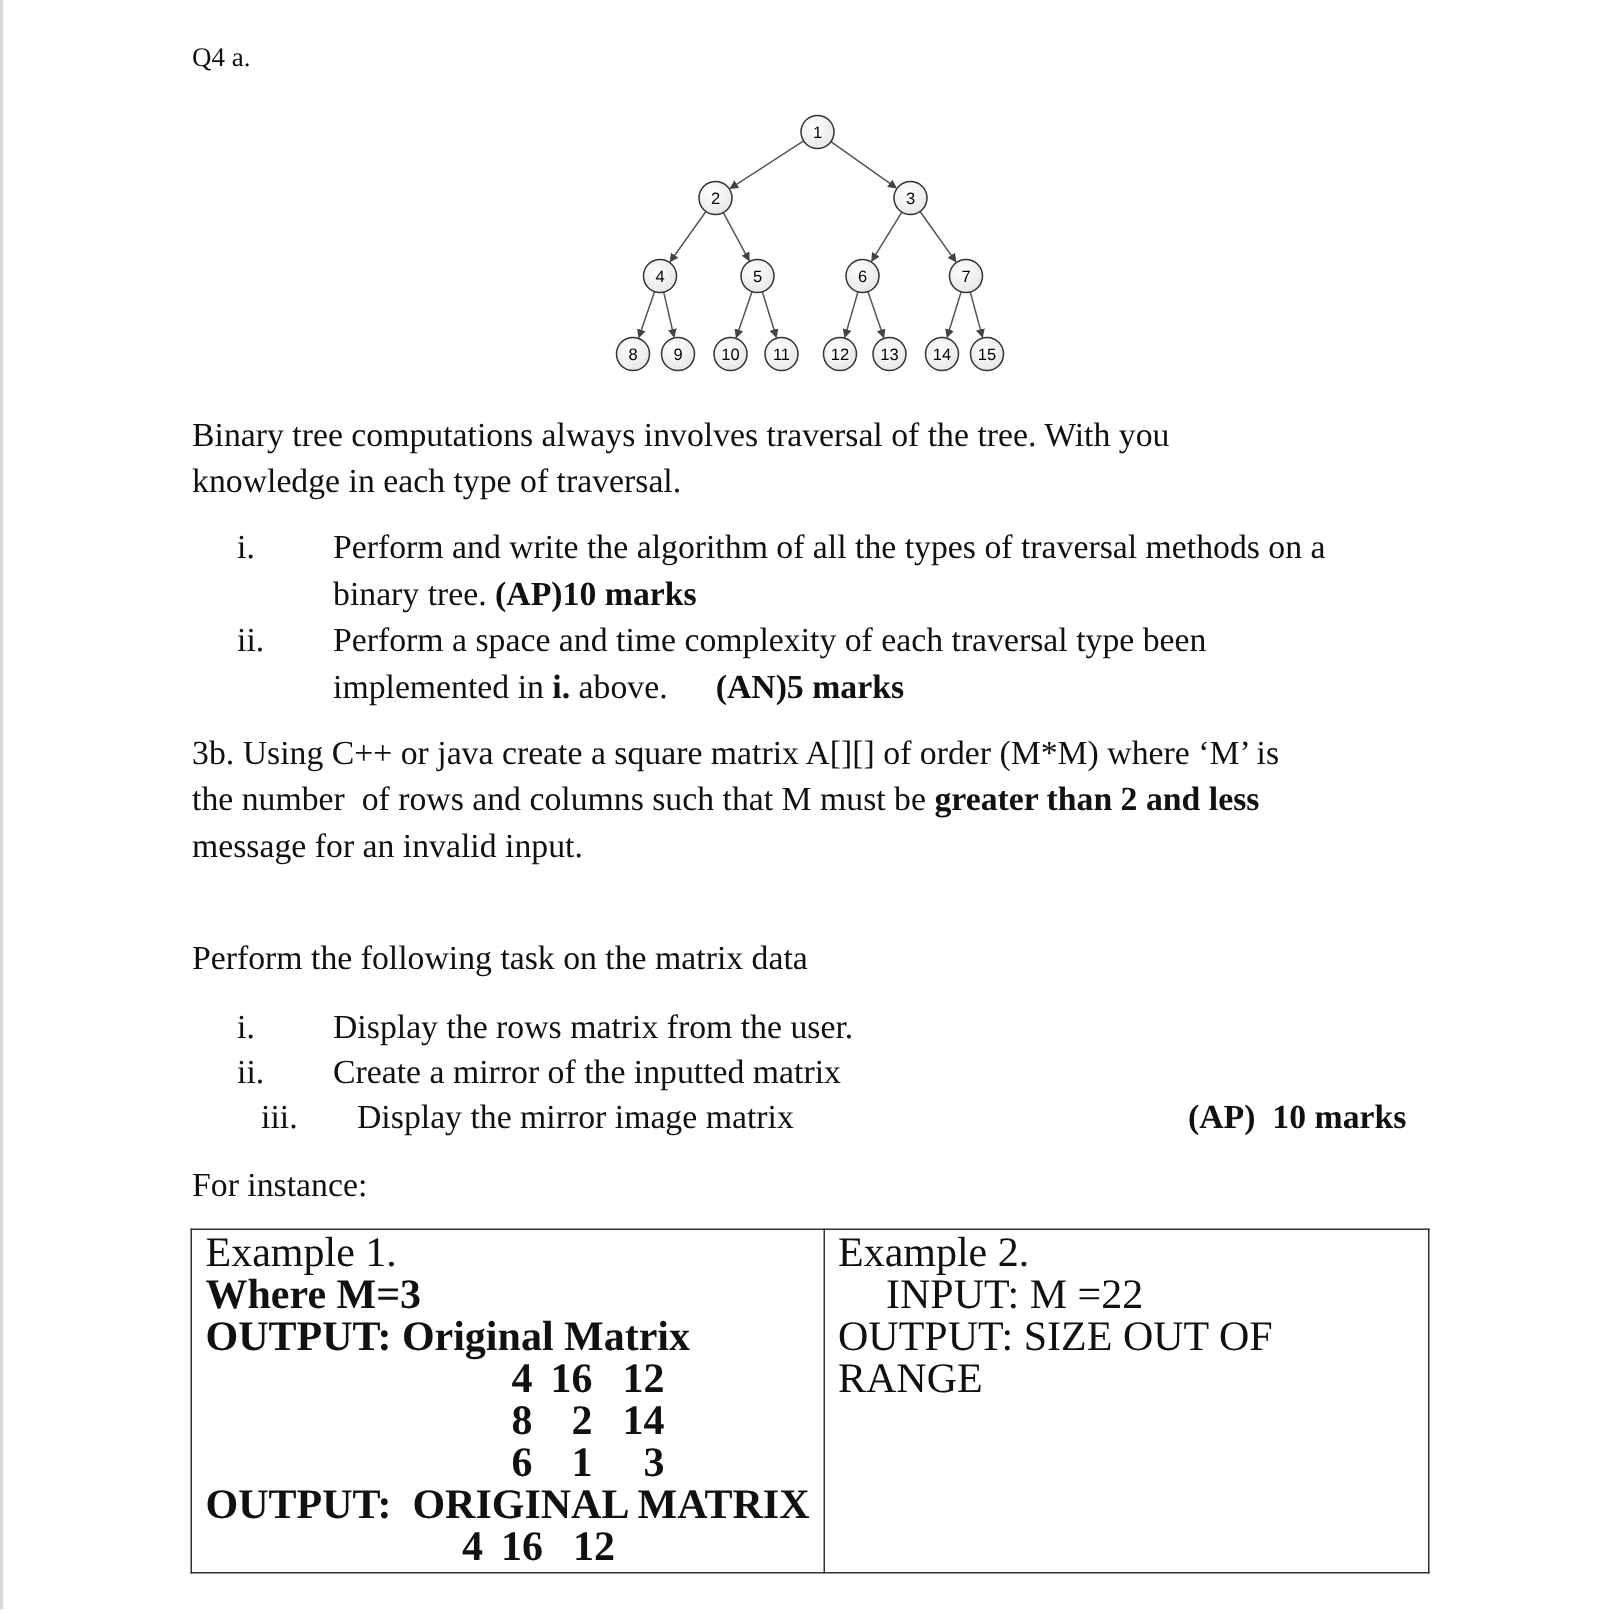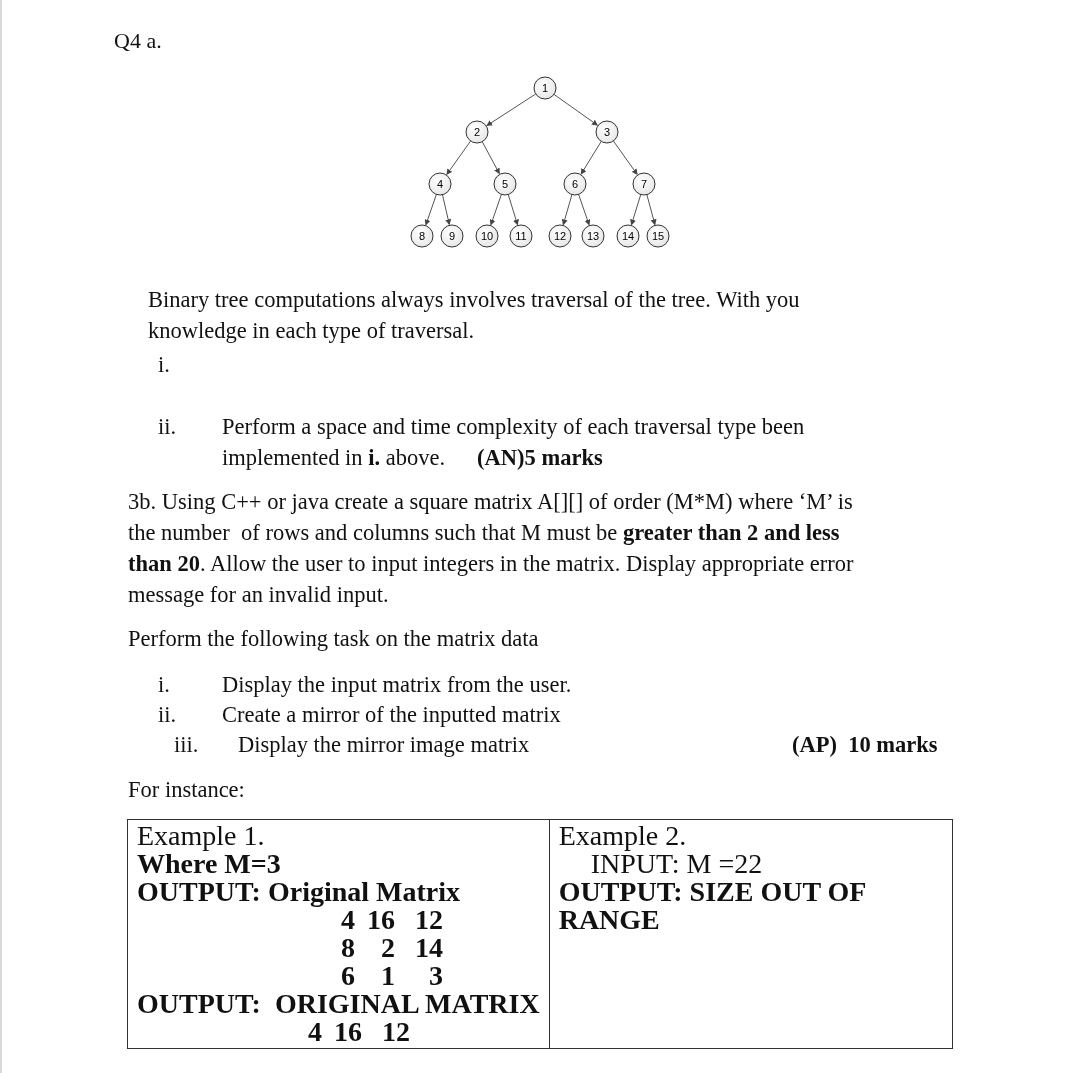--- a/index.html
+++ b/index.html
@@ -1,19 +1,19 @@
 <!DOCTYPE html>
 <html><head>
 <meta charset="utf-8">
 <style>
   html, body { margin: 0; padding: 0; background: #ffffff; }
   body { width: 1080px; height: 1073px; position: relative; overflow: hidden;
          font-family: "Liberation Serif", "DejaVu Serif", serif; color: #111; }
   .edge { position: absolute; left: 0; top: 0; width: 2px; height: 1073px; background: #d8d8d8; }
-  .q-title { position: absolute; left: 114px; top: 28px; font-size: 22px; }
+  .q-title { position: absolute; left: 128px; top: 28px; font-size: 18px; }
   .tree { position: absolute; left: 400px; top: 70px; width: 290px; height: 190px; }
   .node-label { font-family: "Liberation Sans", "DejaVu Sans", sans-serif; font-size: 11px; }
   .para { position: absolute; left: 128px; font-size: 22.5px; line-height: 31px; }
   .li { position: absolute; font-size: 22.5px; line-height: 31px; }
   .num { position: absolute; left: 158px; }
   .txt { position: absolute; left: 222px; width: 740px; }
   b { font-weight: bold; }
   table.ex { position: absolute; left: 127px; top: 819px; width: 826px; height: 229px;
              border-collapse: collapse; font-size: 28px; line-height: 28px; }
   table.ex td { border: 1.5px solid #333; vertical-align: top; padding: 2px 9px; }
@@ -110,49 +110,52 @@
         <circle cx="228" cy="166" r="11" fill="url(#ng)" stroke="#333" stroke-width="1"></circle>
         <text x="228" y="170" text-anchor="middle" class="node-label">14</text>
       </g>
       <g>
         <circle cx="258" cy="166" r="11" fill="url(#ng)" stroke="#333" stroke-width="1"></circle>
         <text x="258" y="170" text-anchor="middle" class="node-label">15</text>
       </g>
     </g>
 </svg>
 
-<div class="para" style="top:284px;margin-left:20px;">
+<div class="para" style="top:274px;">
   <div>Binary tree computations always involves traversal of the tree. With you</div>
   <div>knowledge in each type of traversal.</div>
 </div>
 
 <div class="li" style="top:349px; left:0; width:1080px; height:62px;">
   <span class="num">i.</span>
+  <div class="txt">
+    <div>Perform and write the algorithm of all the types of traversal methods on a</div>
+    <div><span>binary tree. </span><b>(AP)10 marks</b></div>
+  </div>
 </div>
 
 <div class="li" style="top:411px; left:0; width:1080px; height:62px;">
   <span class="num">ii.</span>
   <div class="txt">
     <div>Perform a space and time complexity of each traversal type been</div>
     <div><span>implemented in </span><b>i.</b><span> above.</span><span style="display:inline-block;width:32px;"></span><b>(AN)5 marks</b></div>
   </div>
 </div>
 
 <div class="para" style="top:486px; width:820px;">
   <div>3b. Using C++ or java create a square matrix A[][] of order (M*M) where ‘M’ is</div>
   <div><span style="white-space:pre;">the number  of rows and columns such that M must be </span><b>greater than 2 and less</b></div>
-  <div><b>than 20</b><span>. Allow the user to input integers in the matrix. Display appropriate error</span></div>
   <div>message for an invalid input.</div>
 </div>
 
 <div class="para" style="top:623px;">Perform the following task on the matrix data</div>
 
 <div class="li" style="top:669px; left:0; width:1080px; height:31px;">
   <span class="num">i.</span>
-  <span class="txt">Display the input matrix from the user.</span>
+  <span class="txt">Display the rows matrix from the user.</span>
 </div>
 <div class="li" style="top:699px; left:0; width:1080px; height:31px;">
   <span class="num">ii.</span>
   <span class="txt">Create a mirror of the inputted matrix</span>
 </div>
 <div class="li" style="top:729px; left:16px; width:1080px; height:31px;">
   <span class="num">iii.</span>
   <span class="txt">Display the mirror image matrix</span>
   <b style="position:absolute; left:776px; white-space:pre;">(AP)  10 marks</b>
 </div>
@@ -188,17 +191,17 @@
             <div class="mrow">
               <span class="mcell" style="width: 22px;">4</span>
               <span class="mcell" style="width: 40px;">16</span>
               <span class="mcell" style="width: 48px;">12</span>
             </div>
           </div>
     </td>
     <td>
       <div>Example 2.</div>
       <div style="font-weight:normal;margin-left:32px;">INPUT: M =22</div>
-      <div style="font-weight:bold;">OUTPUT: SIZE OUT OF RANGE</div>
+      <div style="font-weight:normal;">OUTPUT: SIZE OUT OF RANGE</div>
     </td>
   </tr>
 </tbody>
   </table>
 
 </body></html>

